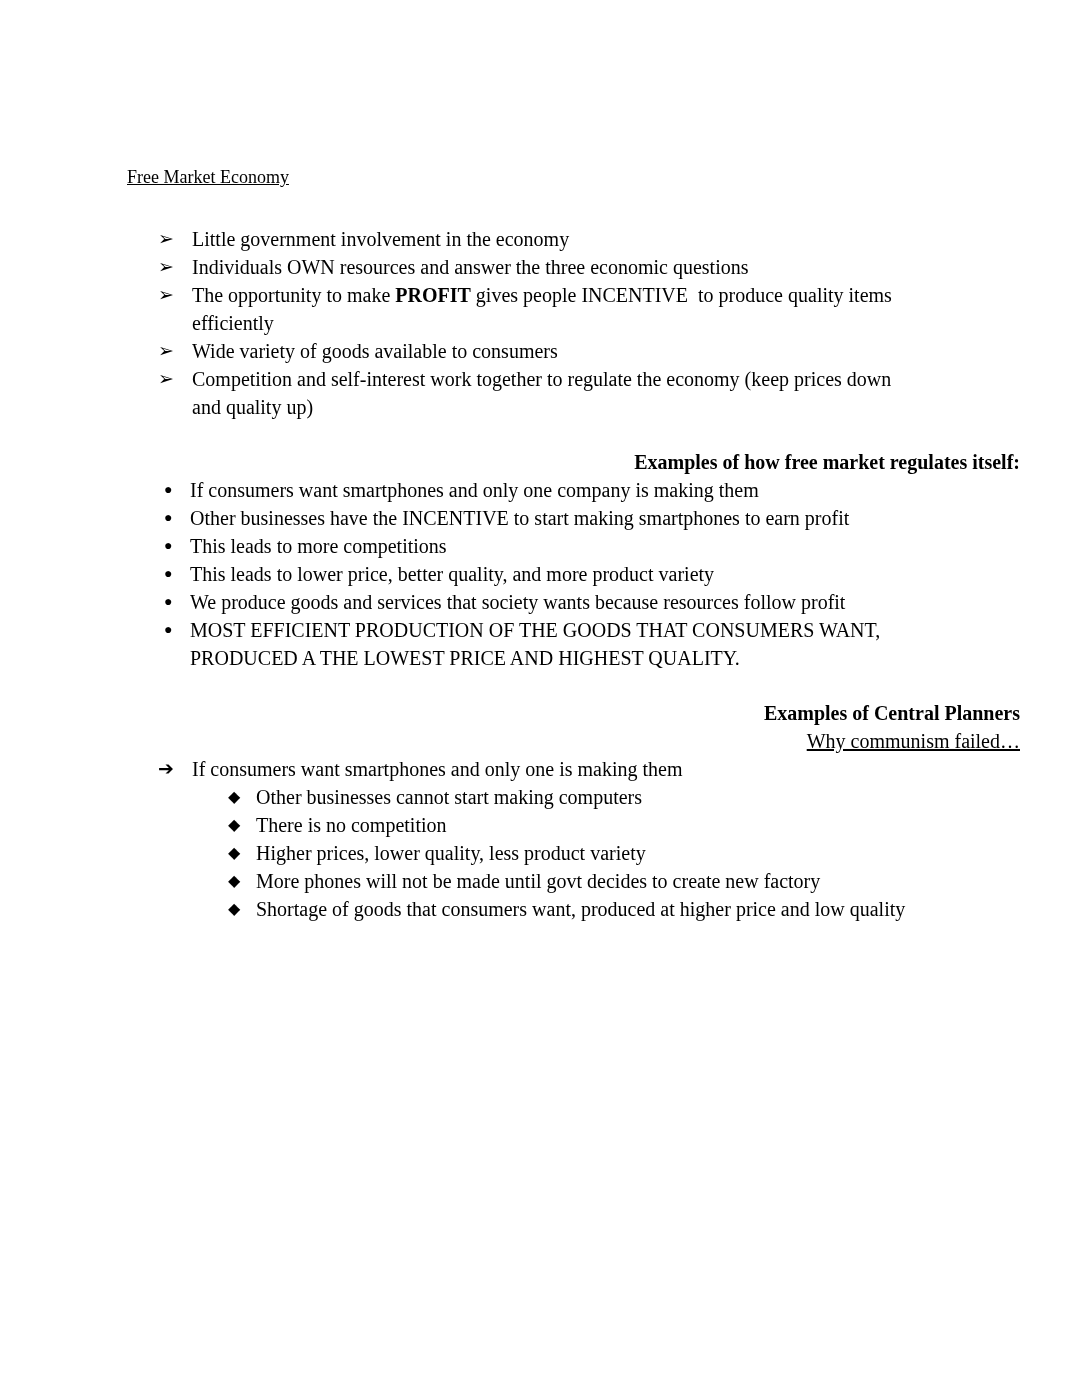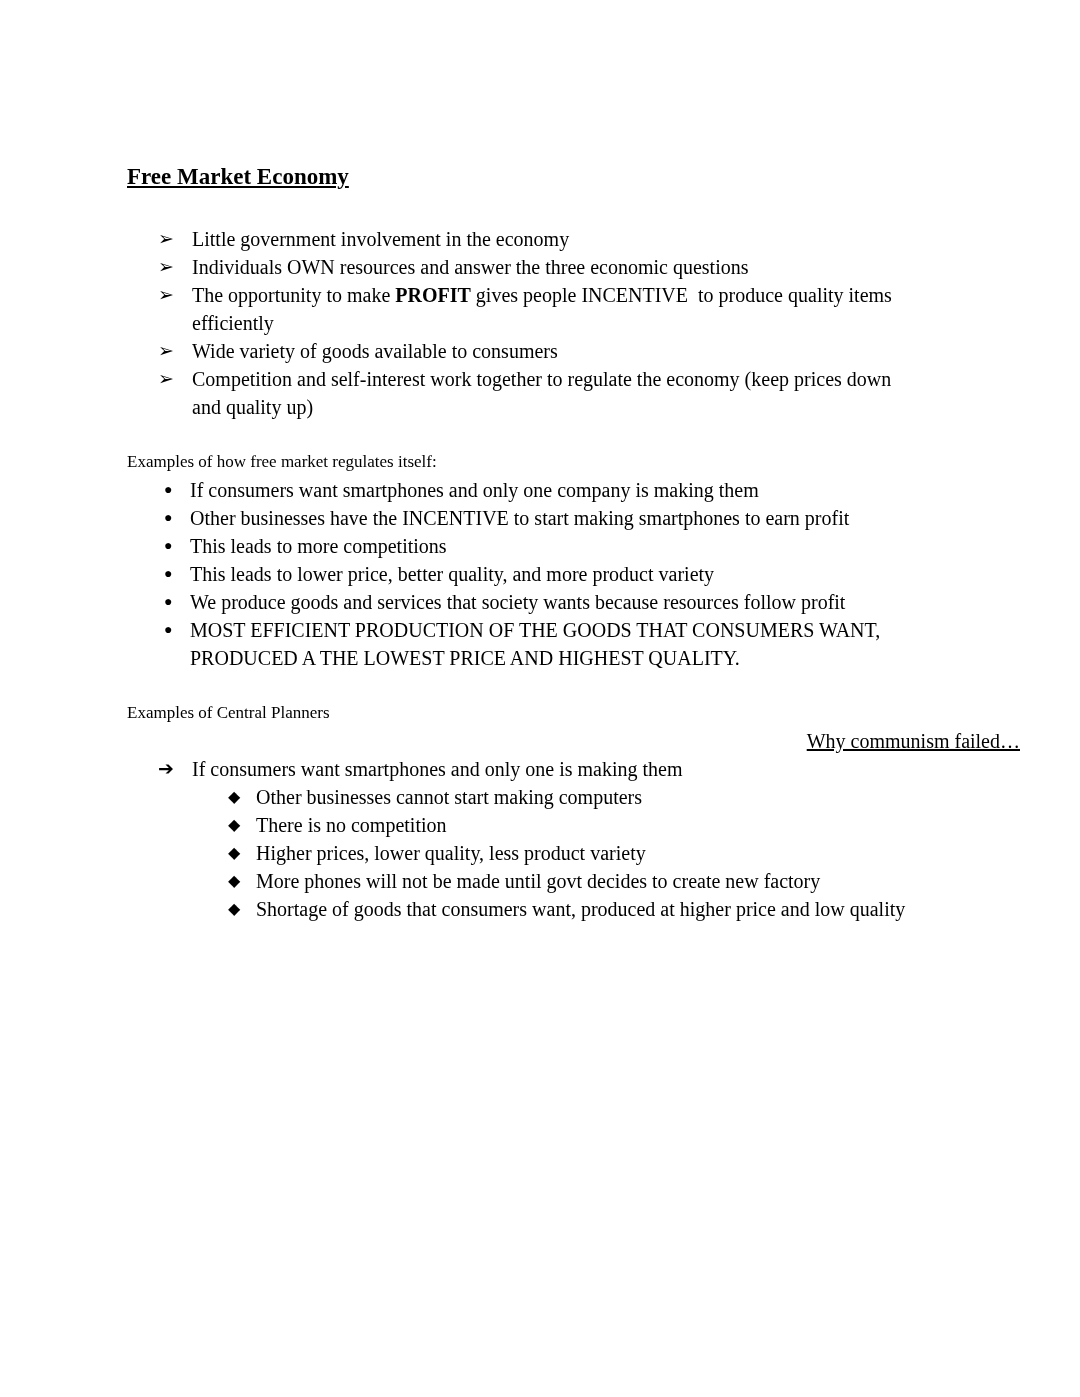--- a/index.html
+++ b/index.html
@@ -14,31 +14,32 @@
     color: #000000;
     overflow: hidden;
   }
   .page {
     box-sizing: border-box;
     width: 1080px;
     height: 1397px;
     padding: 163px 60px 0 127px;
   }
   .doc-title {
-    font-size: 23px;
+    font-size: 18px;
     line-height: 28px;
-    font-weight: bold;
+    font-weight: normal;
     text-decoration: underline;
     margin: 0 0 34px 0;
   }
   .section-heading {
-    font-size: 17px;
+    font-size: 20px;
     line-height: 28px;
-    font-weight: normal;
+    font-weight: bold;
     margin: 27px 0 0 0;
+    text-align: right;
   }
   .section-heading.planners {
   }
   .sub-heading {
     font-size: 20px;
     line-height: 28px;
     font-weight: normal;
     text-decoration: underline;
     margin: 0;
     text-align: right;

